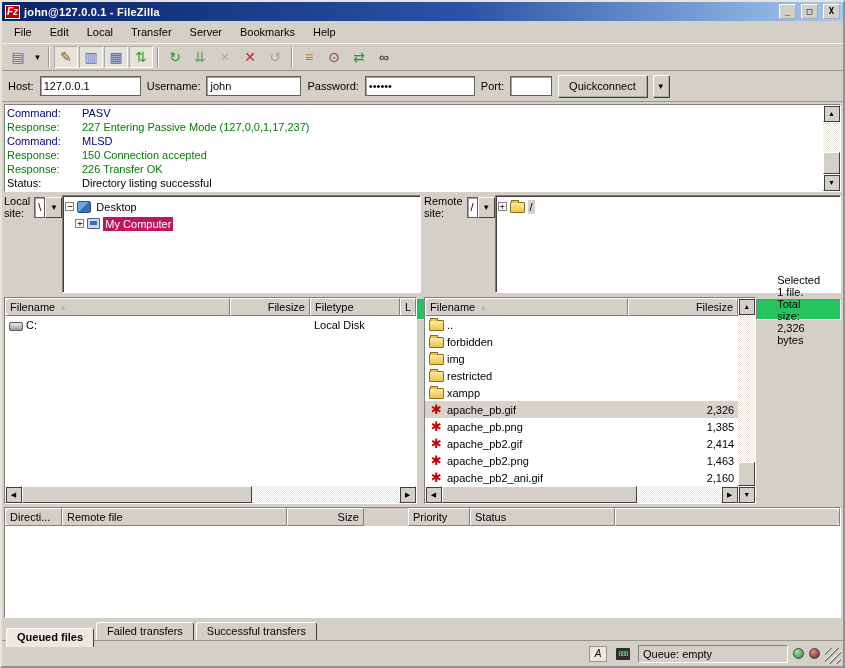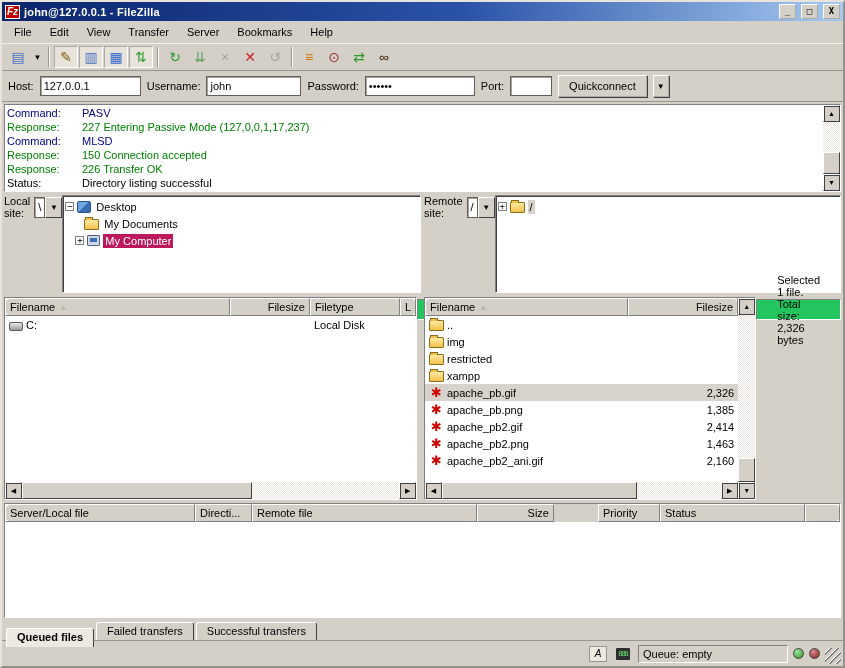--- a/index.html
+++ b/index.html
@@ -159,21 +159,21 @@
     <div class="fz-logo">Fz</div>
     <div class="title">john@127.0.0.1 - FileZilla</div>
     <div class="winbtn">_</div>
     <div class="winbtn">□</div>
     <div class="winbtn close">X</div>
   </div>
 
   <div class="menubar">
     <div class="menu-item">File</div>
     <div class="menu-item">Edit</div>
-    <div class="menu-item">View</div>
+    <div class="menu-item">Local</div>
     <div class="menu-item">Transfer</div>
     <div class="menu-item">Server</div>
     <div class="menu-item">Bookmarks</div>
     <div class="menu-item">Help</div>
   </div>
 
   <div class="toolbar">
     <div class="tbtn" style="color:#4a6fc3;">▤</div>
     <div class="dropbtn">▼</div>
     <div class="tb-sep"></div>
@@ -253,25 +253,20 @@
           <div class="combo-drop">▼</div>
         </div>
       </div>
       <div class="treebox">
         <div class="tree-row">
           <div class="expander">−</div>
           <div class="desktop-icon"></div>
           <span class="tree-label">Desktop</span>
         </div>
         <div class="tree-row">
-          <div class="indent"></div>
-          <div class="folder-icon"></div>
-          <span class="tree-label">My Documents</span>
-        </div>
-        <div class="tree-row">
           <div class="indent" style="width:7px;flex-basis:7px;"></div>
           <div class="expander">+</div>
           <div class="computer-icon"></div>
           <span class="tree-label selected">My Computer</span>
         </div>
       </div>
     </div>
 
     <div class="pane-col">
       <div class="sitebar">
@@ -355,20 +350,29 @@
                   <span class="folder-icon"></span>
                   <span>..</span>
                 </div>
               <div class="cell num" style="width:110px;flex:0 0 110px;">
                   <span></span>
                 </div>
             </div>
             <div class="fl-row">
               <div class="cell" style="flex:1;">
                   <span class="folder-icon"></span>
+                  <span>forbidden</span>
+                </div>
+              <div class="cell num" style="width:110px;flex:0 0 110px;">
+                  <span></span>
+                </div>
+            </div>
+            <div class="fl-row">
+              <div class="cell" style="flex:1;">
+                  <span class="folder-icon"></span>
                   <span>img</span>
                 </div>
               <div class="cell num" style="width:110px;flex:0 0 110px;">
                   <span></span>
                 </div>
             </div>
             <div class="fl-row">
               <div class="cell" style="flex:1;">
                   <span class="folder-icon"></span>
                   <span>restricted</span>
@@ -447,23 +451,20 @@
             </div>
           <div class="sbtn">▼</div>
         </div>
       </div>
       <div class="statusline">Selected 1 file. Total size: 2,326 bytes</div>
     </div>
   </div>
 
   <div class="queue">
     <div class="fl-header">
-      <div class="fl-h" style="width:190px;flex:0 0 190px;">
-        <span>Server/Local file</span>
-      </div>
       <div class="fl-h" style="width:57px;flex:0 0 57px;">
         <span>Directi...</span>
       </div>
       <div class="fl-h" style="width:225px;flex:0 0 225px;">
         <span>Remote file</span>
       </div>
       <div class="fl-h num" style="width:77px;flex:0 0 77px;">
         <span>Size</span>
       </div>
       <div class="fl-h" style="width:62px;flex:0 0 62px;margin-left:44px;">

